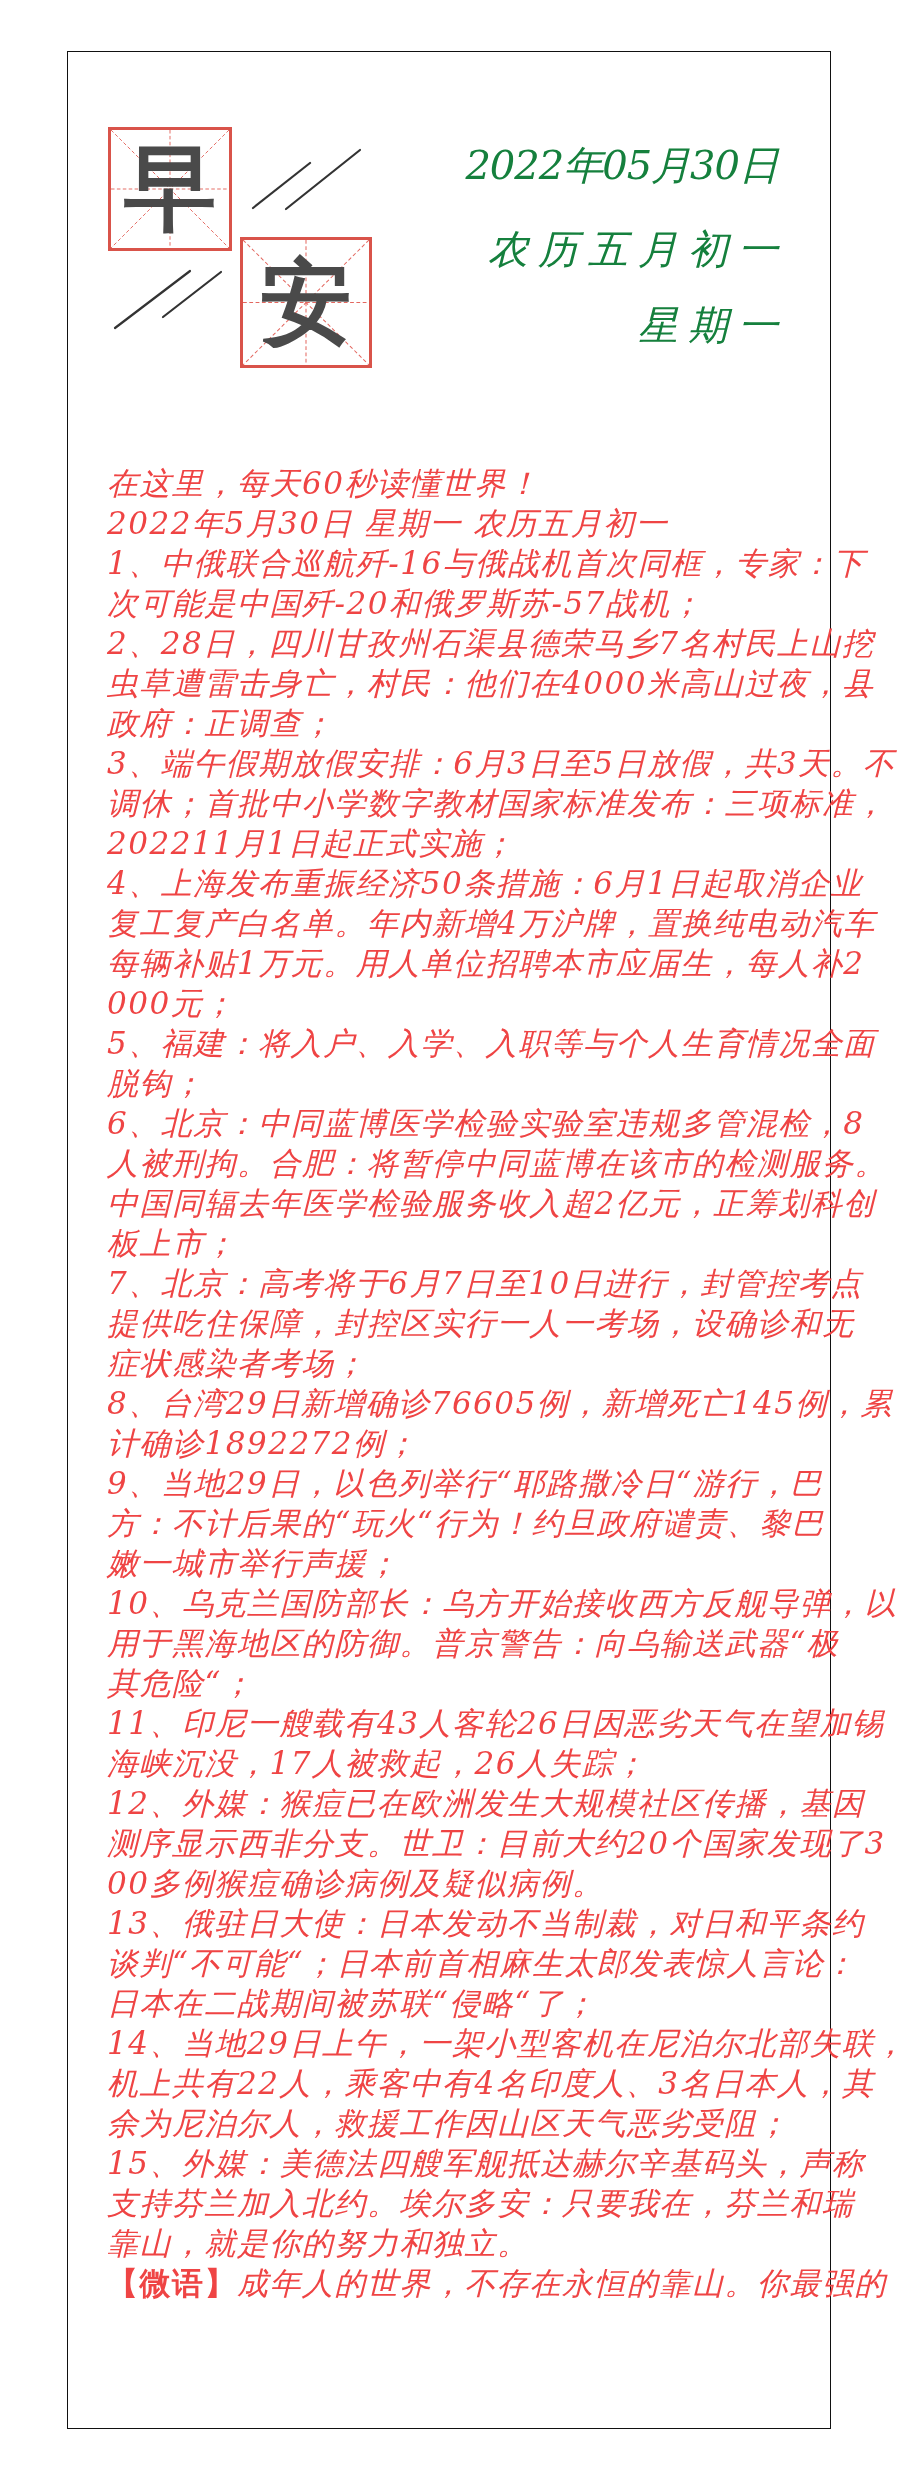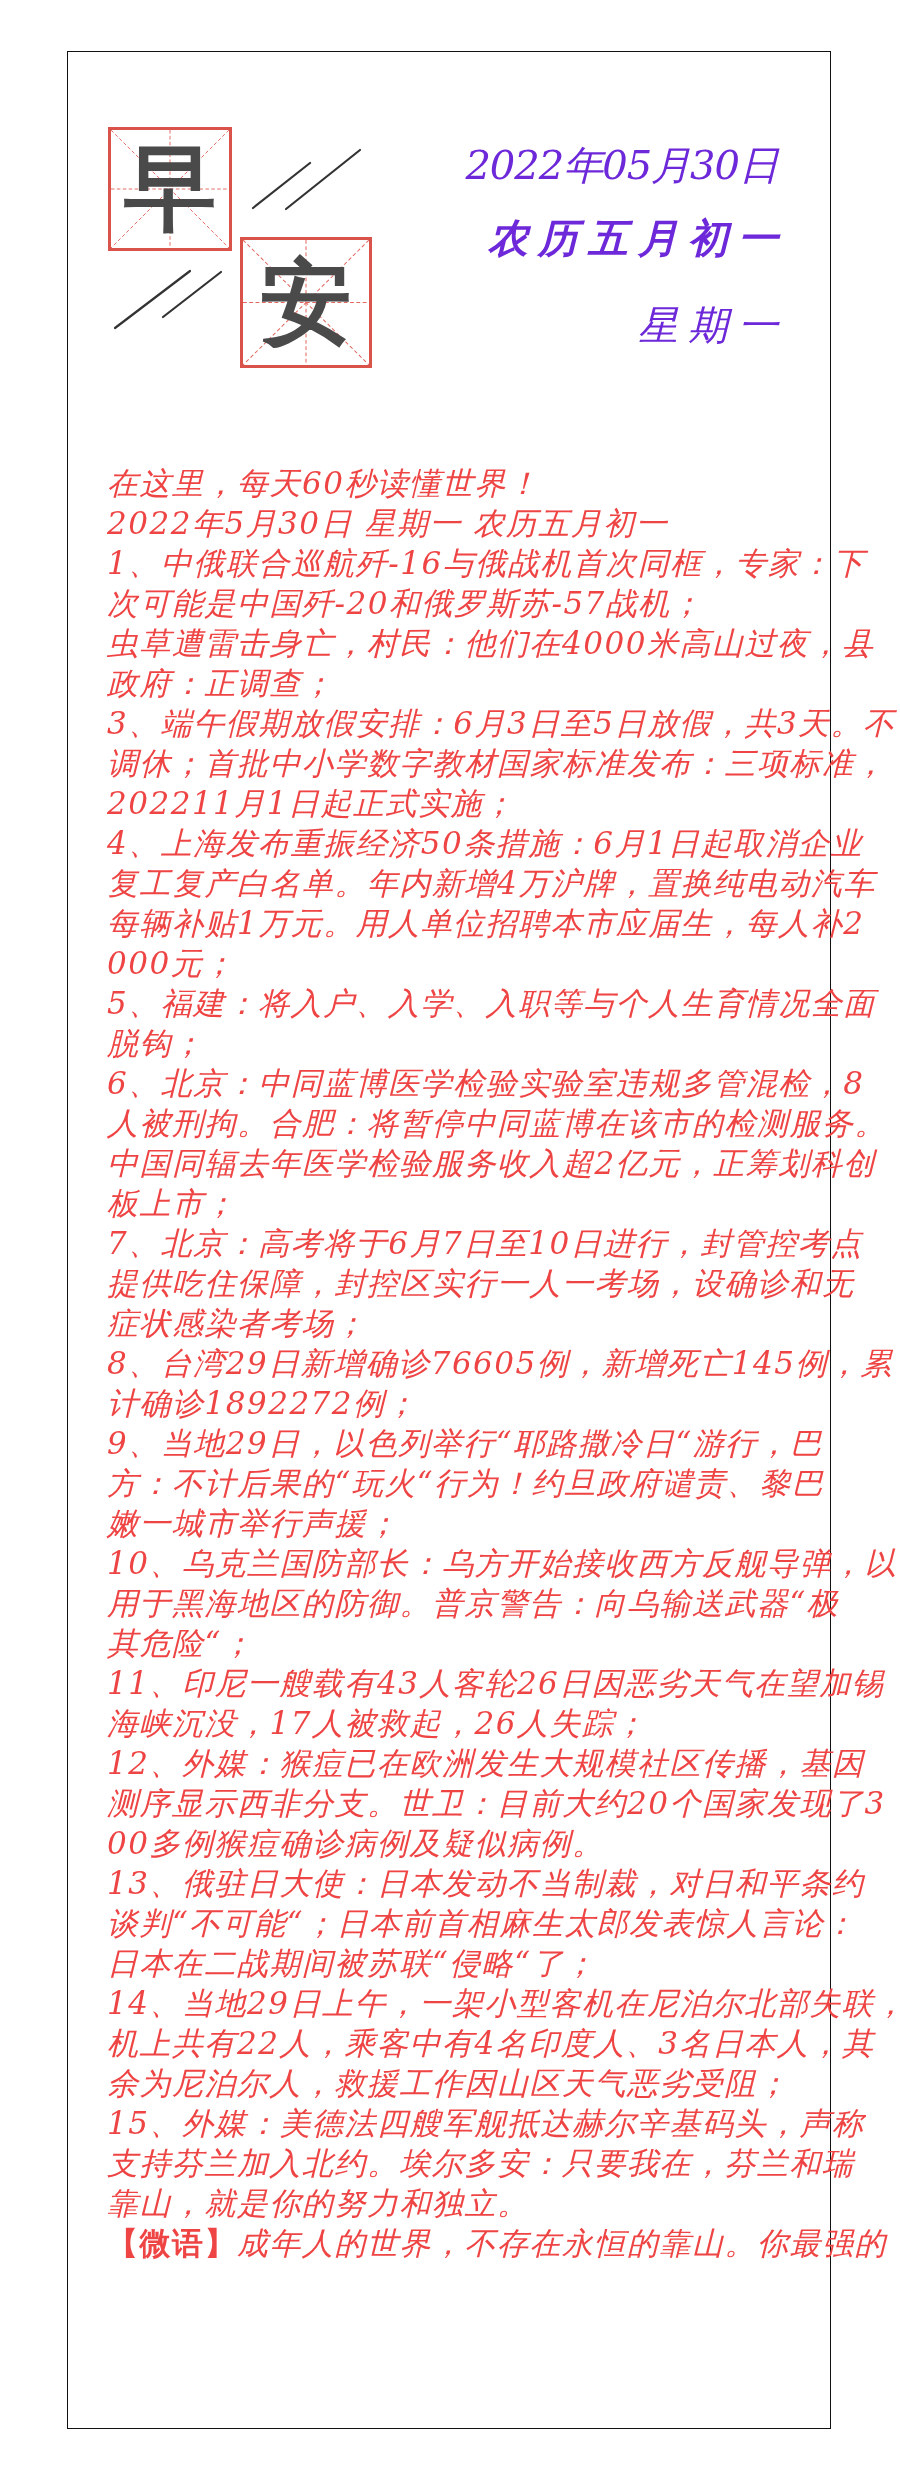--- a/index.html
+++ b/index.html
@@ -11,23 +11,23 @@
   .tian svg.grid { position: absolute; left: 0; top: 0; width: 100%; height: 100%; }
   .tian .ch { position: absolute; left: 0; top: 0; width: 100%; height: 100%;
               display: flex; align-items: center; justify-content: center;
               font-family: "DejaVu Sans", "Liberation Sans", sans-serif; font-weight: bold;
               font-size: 92px; color: #4a4a4a; line-height: 1; }
   #box-zao { left: 108px; top: 127px; width: 124px; height: 124px; }
   #box-an  { left: 240px; top: 237px; width: 132px; height: 131px; }
   .slashes { position: absolute; left: 0; top: 0; width: 900px; height: 420px; pointer-events: none; }
   .date-block { position: absolute; right: 122px; text-align: right;
                 font-family: "DejaVu Serif", "Liberation Serif", serif; font-style: italic;
-                color: #6d28d9; white-space: nowrap; }
+                color: #15803d; white-space: nowrap; }
   #date-line { top: 138px; font-size: 40px; letter-spacing: -1px; }
-  #lunar-line { top: 211px; font-size: 40px; letter-spacing: 10px; margin-right: -10px; font-weight: bold; }
+  #lunar-line { top: 222px; font-size: 40px; letter-spacing: 10px; margin-right: -10px; }
   #weekday-line { top: 298px; font-size: 40px; letter-spacing: 10px; margin-right: -10px; }
   .body-text { position: absolute; left: 107px; top: 463px; width: 680px;
                font-family: "DejaVu Serif", "Liberation Serif", serif; font-style: italic;
                font-size: 31px; line-height: 40px; color: #ef4444; }
   .line { height: 40px; white-space: nowrap; letter-spacing: 1.5px; }
   .quote-mark { font-style: normal; font-weight: bold; }
 </style>
 </head>
 <body>
 
@@ -72,20 +72,21 @@
 
 <div class="body-text">
   <div class="line">在这里，每天60秒读懂世界！</div>
   <div class="line">2022年5月30日 星期一 农历五月初一</div>
 
   <div>
     <div class="line">1、中俄联合巡航歼-16与俄战机首次同框，专家：下</div>
     <div class="line">次可能是中国歼-20和俄罗斯苏-57战机；</div>
   </div>
   <div>
+    <div class="line">2、28日，四川甘孜州石渠县德荣马乡7名村民上山挖</div>
     <div class="line">虫草遭雷击身亡，村民：他们在4000米高山过夜，县</div>
     <div class="line">政府：正调查；</div>
   </div>
   <div>
     <div class="line">3、端午假期放假安排：6月3日至5日放假，共3天。不</div>
     <div class="line">调休；首批中小学数字教材国家标准发布：三项标准，</div>
     <div class="line">202211月1日起正式实施；</div>
   </div>
   <div>
     <div class="line">4、上海发布重振经济50条措施：6月1日起取消企业</div>

